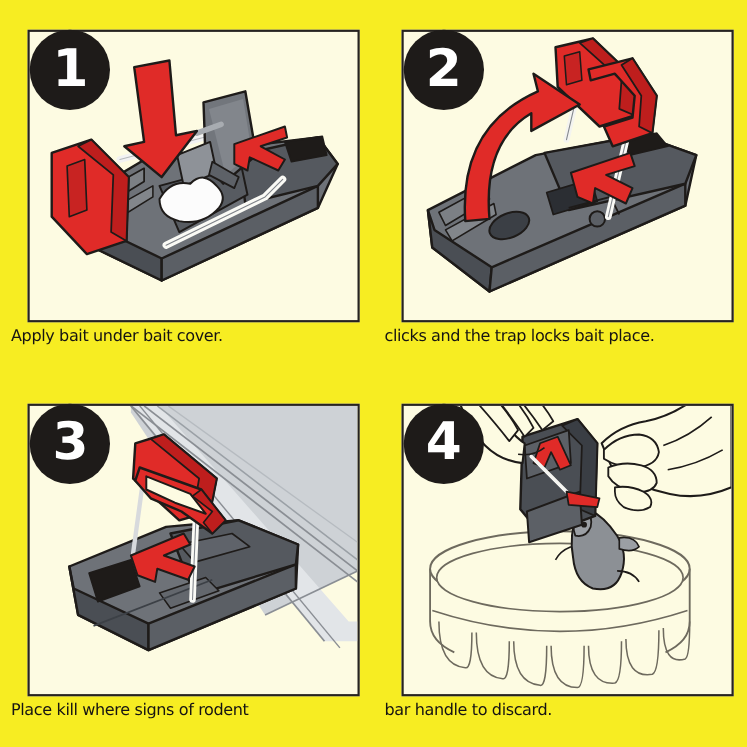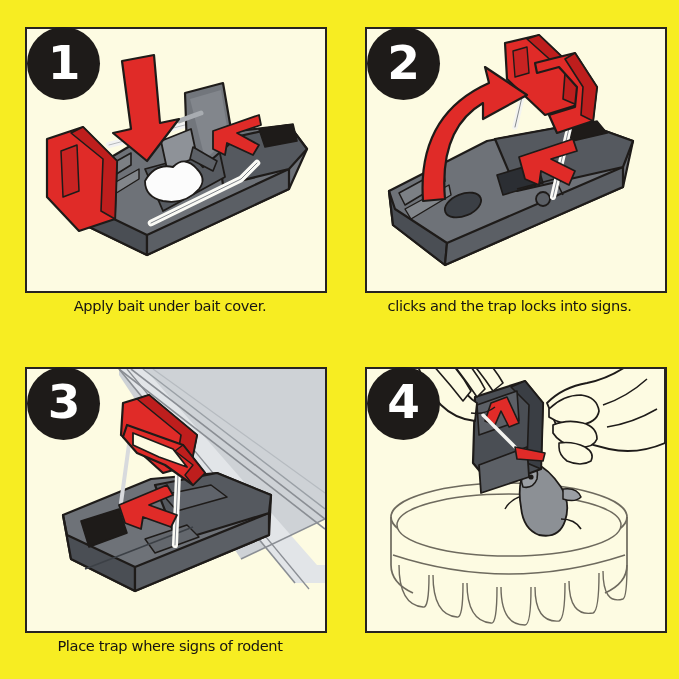--- a/index.html
+++ b/index.html
@@ -63,21 +63,21 @@
     font-family: "DejaVu Sans", sans-serif;
     letter-spacing: -1px;
     margin-top: -3px;
   }
 
   .caption {
     position: absolute;
     left: 10px;
     top: 296px;
     width: 320px;
-    text-align: center;
+    text-align: left;
     color: #161413;
     font-size: 14.6px;
     line-height: 19px;
     font-family: "DejaVu Sans", sans-serif;
     letter-spacing: -0.35px;
   }
   .caption .line { display: block; white-space: nowrap; }
 </style>
 </head>
 <body>
@@ -194,21 +194,21 @@
           <path d="M56 172 Q50 86 122 54 L118 38 L160 66 L116 90 L116 74 Q72 100 78 170 Z" fill="#E02B28" stroke="#1E1B19" stroke-width="2.2" stroke-linejoin="round"></path>
         </g>
       </svg>
     </div>
 
     <div class="badge">
       <span>2</span>
     </div>
 
     <div class="caption">
-      <span class="line">clicks and the trap locks into signs.</span>
+      <span class="line">clicks and the trap locks bait place.</span>
     </div>
   </div>
 
   <div class="panel panel-3">
     <div class="art-frame">
       <svg width="298" height="262" viewBox="0 0 298 262">
 
         <g>
           <path d="M92 0 L298 0 L298 150 L214 190 L92 6 Z" fill="#CED2D6" stroke="none"></path>
           <path d="M92 0 L118 0 L290 196 L298 196 L298 214 L268 214 Z" fill="#E2E5E8" stroke="none"></path>
@@ -254,21 +254,21 @@
           <path d="M92 136 L140 116 L146 126 L122 136 L150 146 L144 158 L116 148 L114 160 L98 154 Z" fill="#E02B28" stroke="#1E1B19" stroke-width="1.8" stroke-linejoin="round"></path>
         </g>
       </svg>
     </div>
 
     <div class="badge">
       <span>3</span>
     </div>
 
     <div class="caption">
-      <span class="line">Place trap where signs of rodent</span>
+      <span class="line">Place kill where signs of rodent</span>
     </div>
   </div>
 
   <div class="panel panel-4">
     <div class="art-frame">
       <svg width="298" height="262" viewBox="0 0 298 262">
 
         <g>
           <ellipse cx="142" cy="148" rx="118" ry="34" fill="#FDFBE2" stroke="#6E6A5E" stroke-width="1.7"></ellipse>
           <ellipse cx="142" cy="156" rx="112" ry="31" fill="#FDFBE2" stroke="#6E6A5E" stroke-width="1.5"></ellipse>
@@ -323,16 +323,17 @@
           <path d="M240 58 Q266 54 290 40" stroke="#1E1B19" stroke-width="1.5" fill="none"></path>
         </g>
       </svg>
     </div>
 
     <div class="badge">
       <span>4</span>
     </div>
 
     <div class="caption">
+      <span class="line">bar handle to discard.</span>
     </div>
   </div>
 
 </div>
 
 </body></html>

